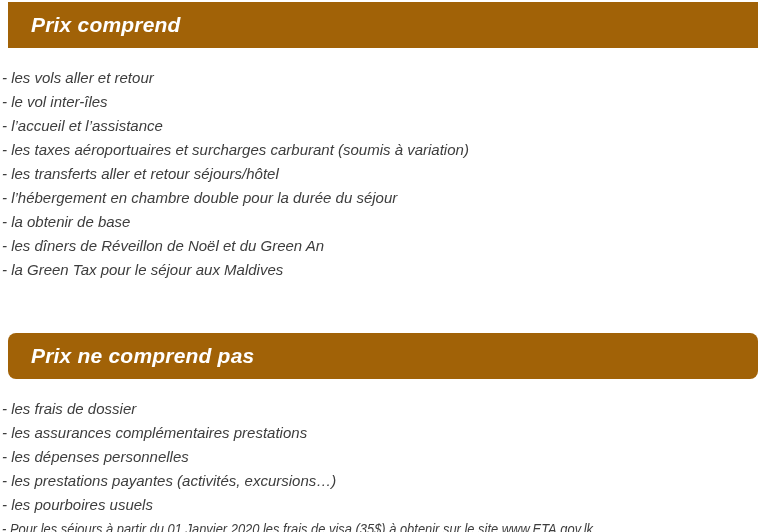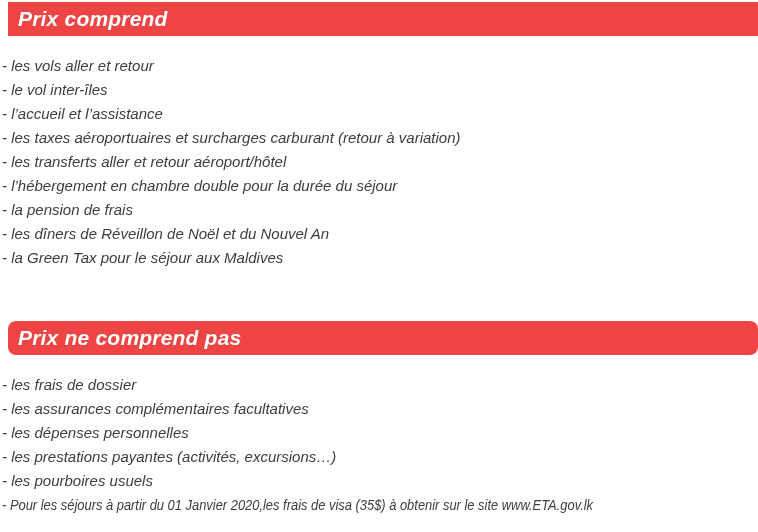--- a/index.html
+++ b/index.html
@@ -11,25 +11,25 @@
     font-family: "Liberation Sans", sans-serif;
   }
   .page {
     width: 758px;
     height: 532px;
     position: relative;
   }
   .section-header {
     margin-left: 8px;
     margin-right: 0;
-    height: 34px;
-    background: #ef4444;
+    height: 46px;
+    background: #a16207;
     display: flex;
     align-items: center;
-    padding-left: 10px;
+    padding-left: 23px;
   }
   .section-header--first { margin-top: 2px; }
   .section-header--second { margin-top: 51px; border-radius: 8px; }
   .section-title {
     color: #ffffff;
     font-size: 21px;
     font-weight: bold;
     font-style: italic;
     letter-spacing: 0.2px;
     white-space: nowrap;
@@ -56,36 +56,36 @@
 <div class="page">
 
   <div class="section section--included">
     <div class="section-header section-header--first">
       <span class="section-title">Prix comprend</span>
     </div>
     <div class="list">
         <div class="line">- les vols aller et retour</div>
         <div class="line">- le vol inter-îles</div>
         <div class="line">- l’accueil et l’assistance</div>
-        <div class="line">- les taxes aéroportuaires et surcharges carburant (retour à variation)</div>
-        <div class="line">- les transferts aller et retour aéroport/hôtel</div>
+        <div class="line">- les taxes aéroportuaires et surcharges carburant (soumis à variation)</div>
+        <div class="line">- les transferts aller et retour séjours/hôtel</div>
         <div class="line">- l’hébergement en chambre double pour la durée du séjour</div>
-        <div class="line">- la pension de frais</div>
-        <div class="line">- les dîners de Réveillon de Noël et du Nouvel An</div>
+        <div class="line">- la obtenir de base</div>
+        <div class="line">- les dîners de Réveillon de Noël et du Green An</div>
         <div class="line">- la Green Tax pour le séjour aux Maldives</div>
       </div>
   </div>
 
   <div class="section section--excluded">
     <div class="section-header section-header--second">
       <span class="section-title">Prix ne comprend pas</span>
     </div>
     <div class="list">
         <div class="line">- les frais de dossier</div>
-        <div class="line">- les assurances complémentaires facultatives</div>
+        <div class="line">- les assurances complémentaires prestations</div>
         <div class="line">- les dépenses personnelles</div>
         <div class="line">- les prestations payantes (activités, excursions…)</div>
         <div class="line">- les pourboires usuels</div>
         <div class="line">- Pour les séjours à partir du 01 Janvier 2020,les frais de visa (35$) à obtenir sur le site www.ETA.gov.lk</div>
       </div>
   </div>
 
 </div>
 
 </body></html>

